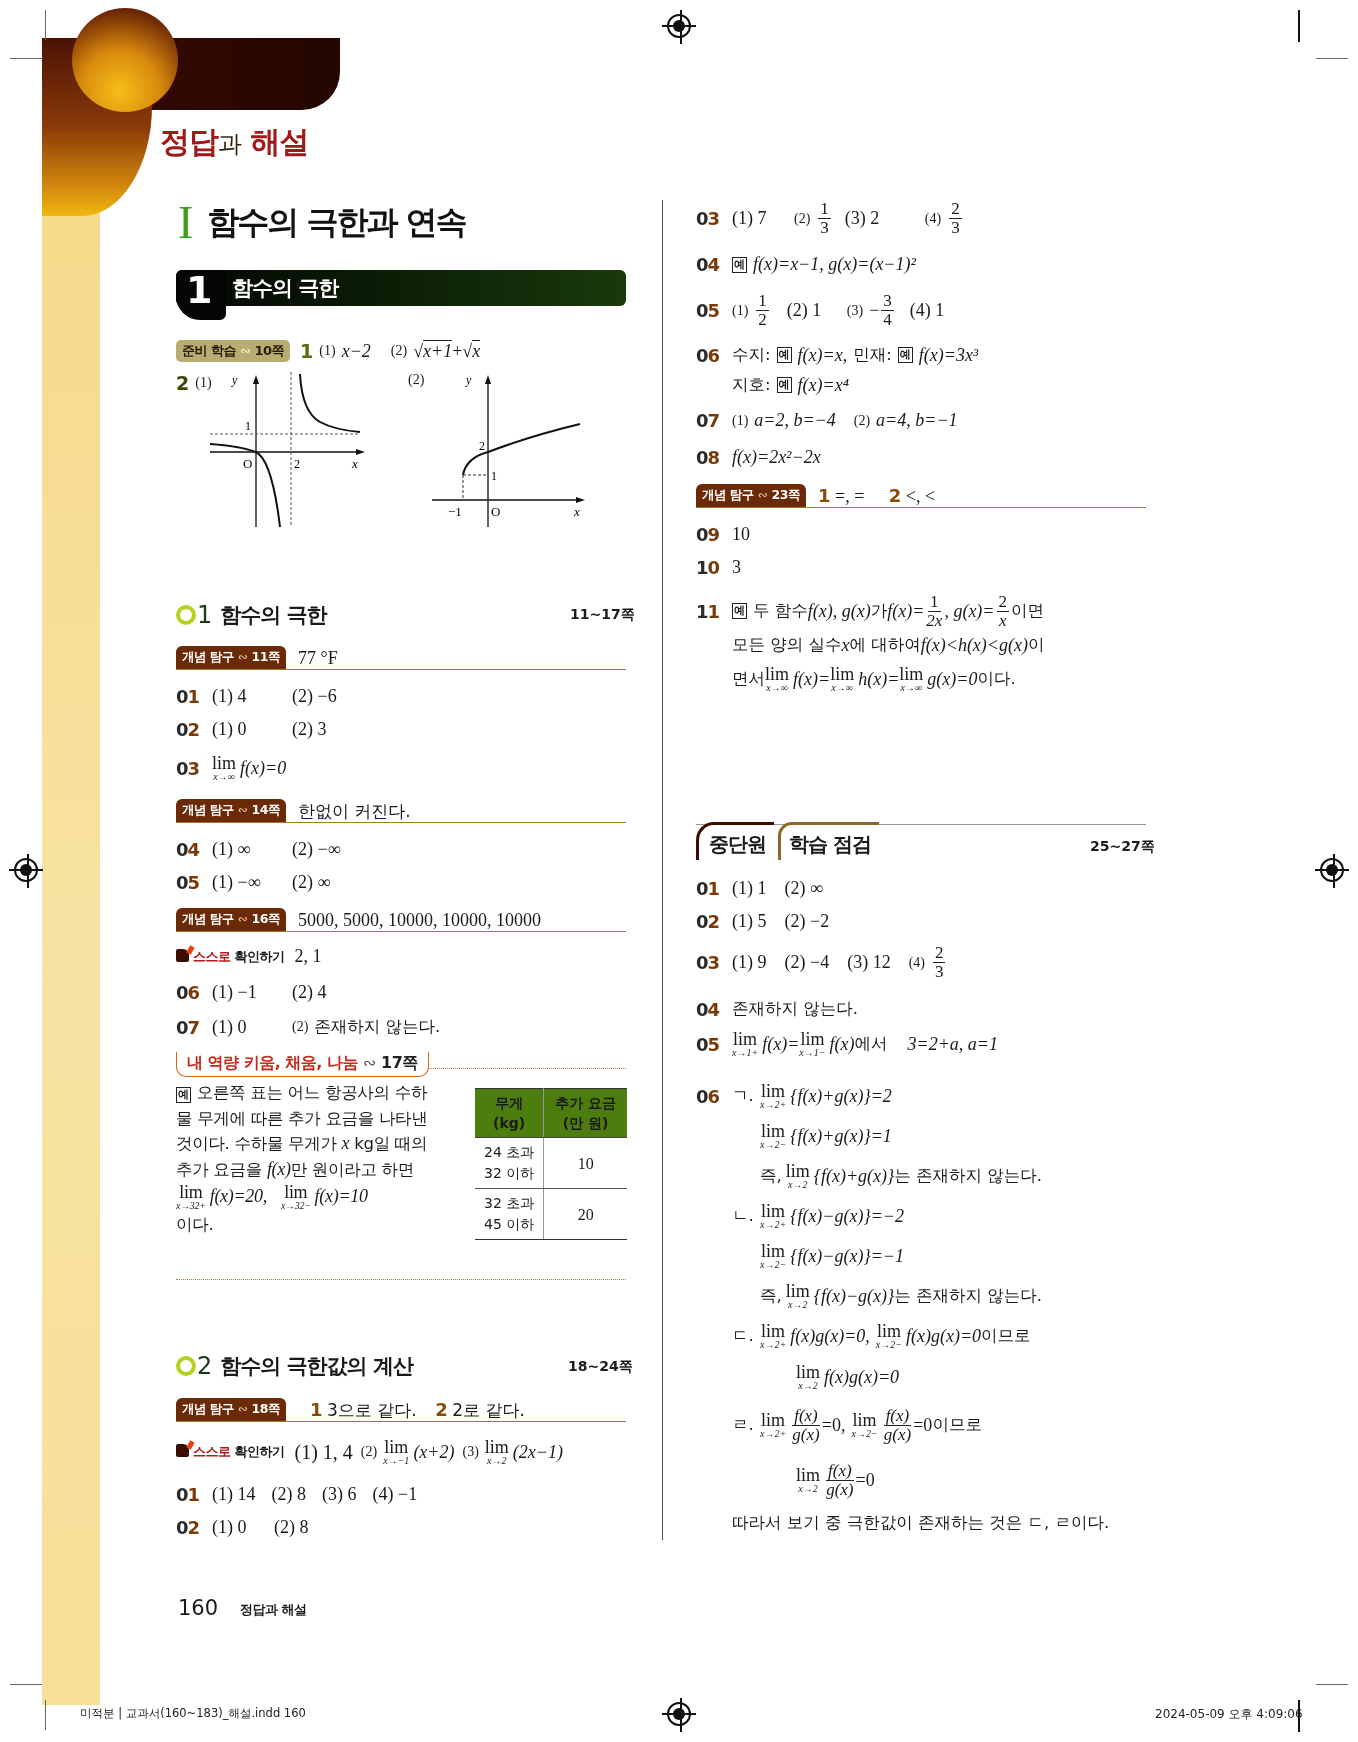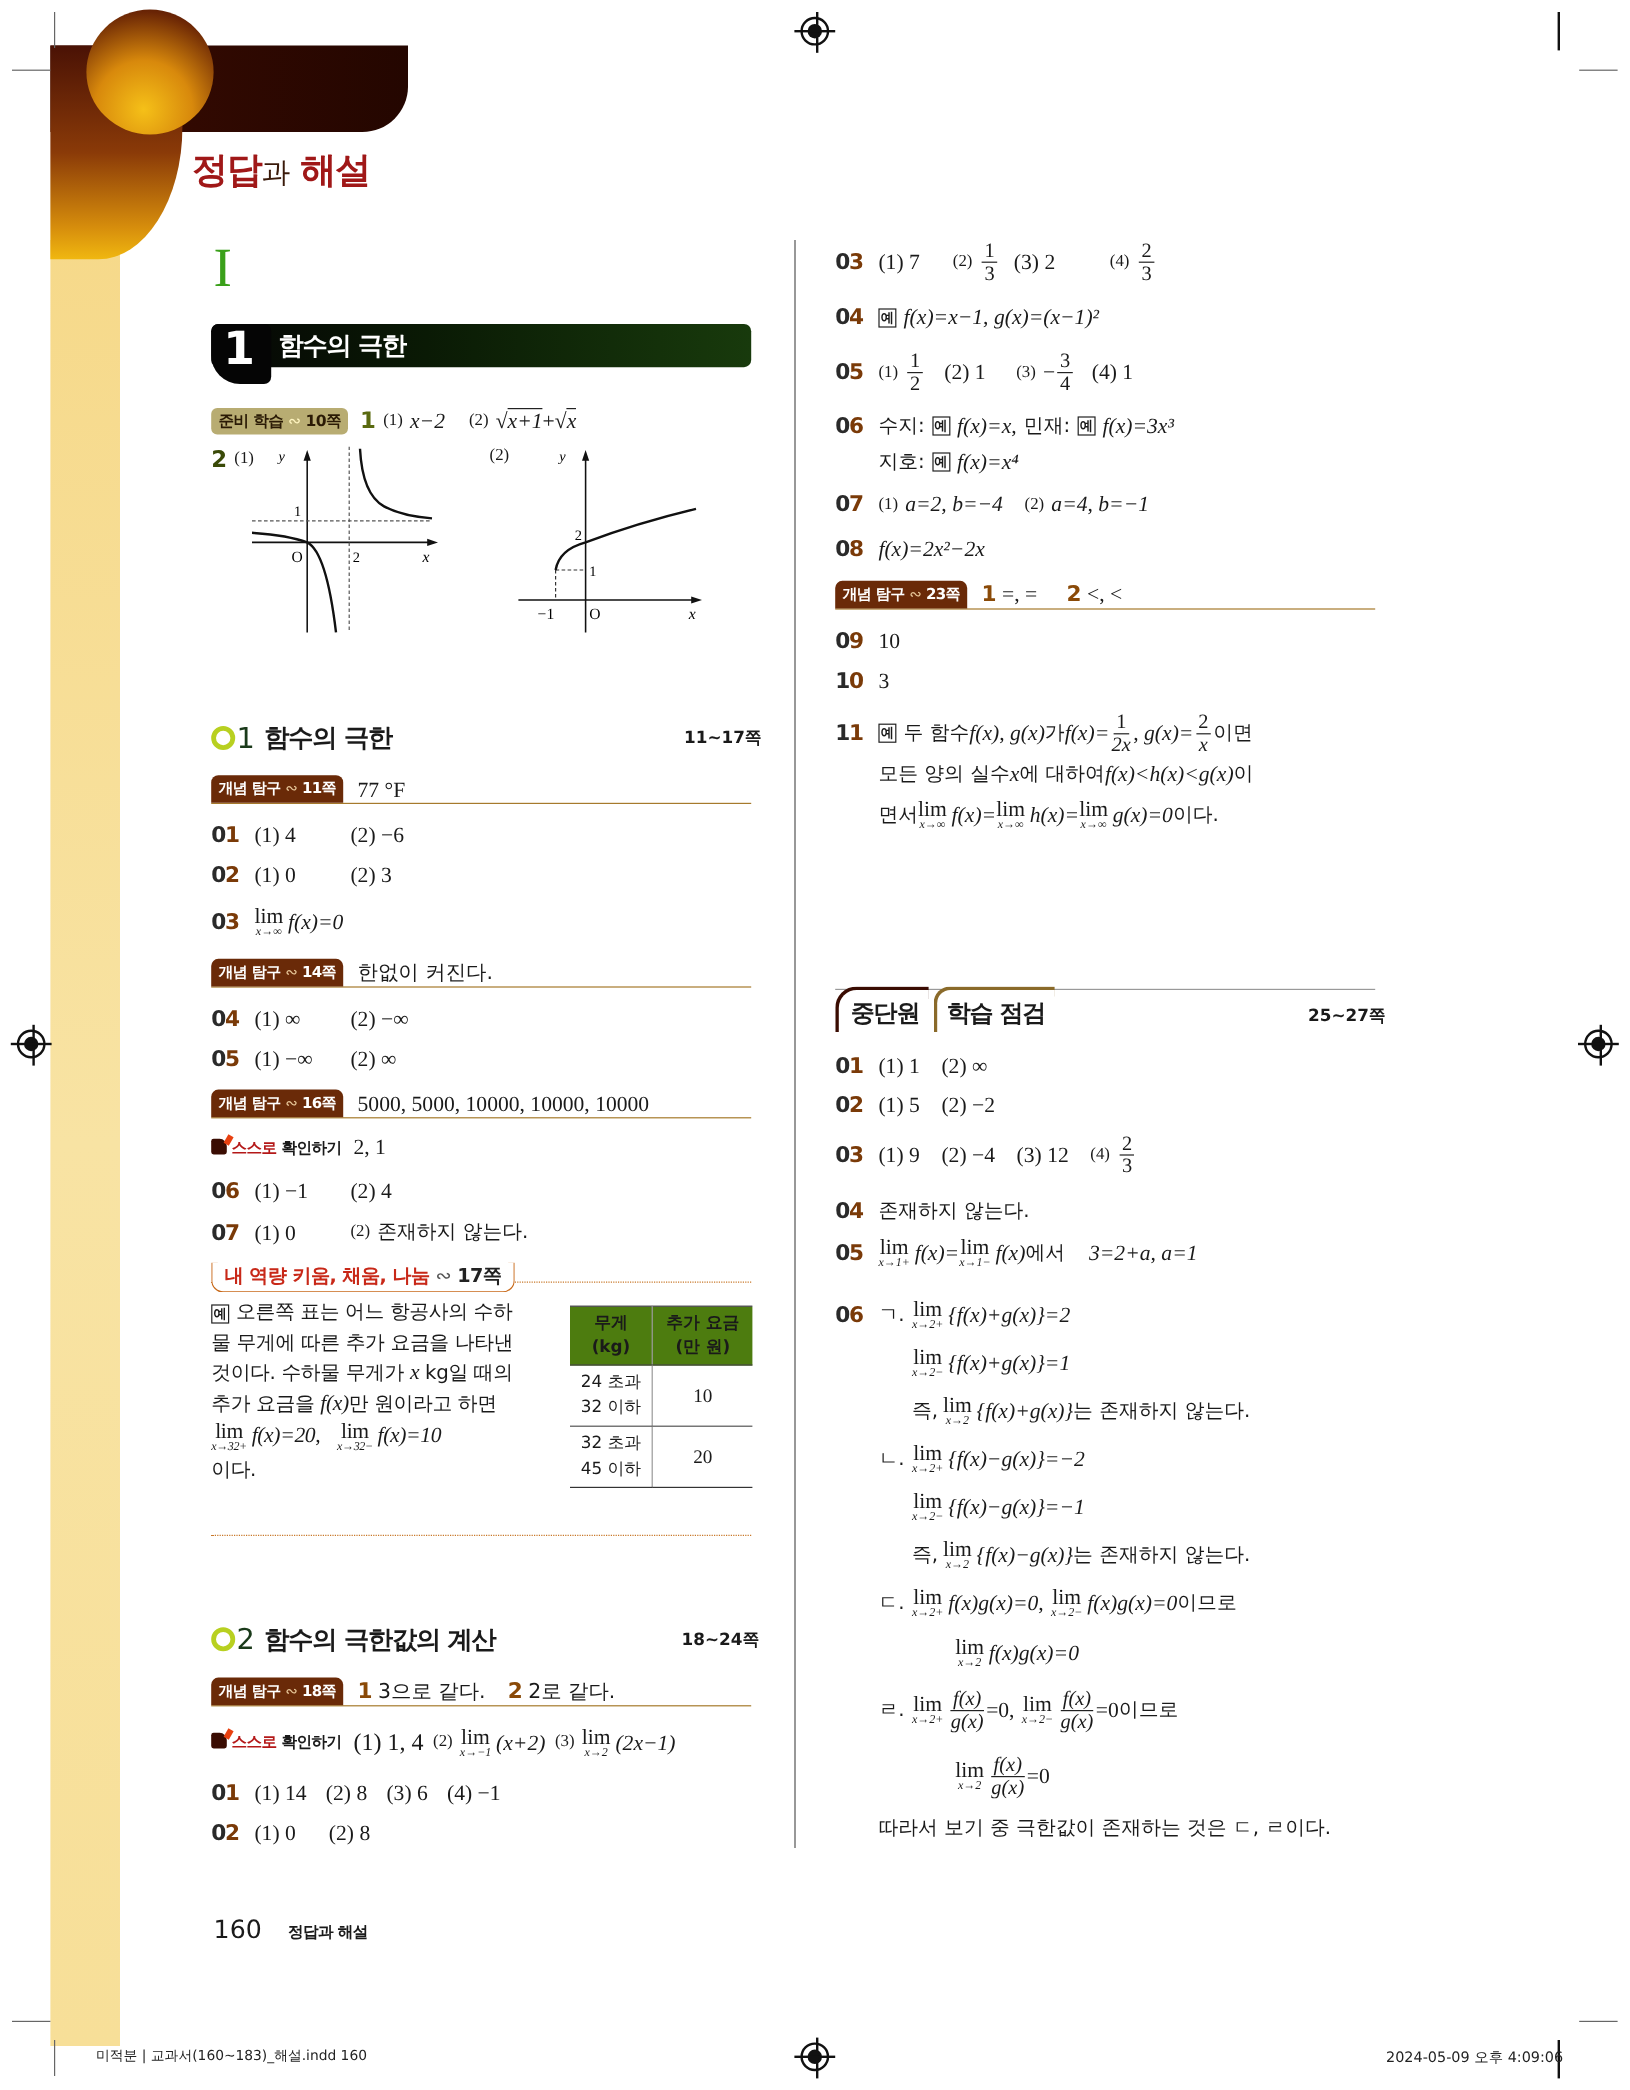--- a/index.html
+++ b/index.html
@@ -125,20 +125,21 @@
 <div class="abs reg-mark" style="left:667px;top:1702px;">
     <span class="reg-v"></span>
   </div>
 
 <div class="abs" id="header-title">
   <span>정답</span><span class="small">과</span> <span>해설</span>
 </div>
 
 <div class="abs" id="chapter">
   <span id="chapter-num">I</span>
+  <span id="chapter-title">함수의 극한과 연속</span>
 </div>
 
 <div class="abs" id="unit-bar"></div>
 <div class="abs" id="unit-num-tab"></div>
 <div class="abs" id="unit-num">1</div>
 <div class="abs" id="unit-title">함수의 극한</div>
 
 <div class="abs line" style="left:176px;top:340px;">
   <span class="prep-badge"><span>준비 학습</span> <span class="link">∾</span> <span>10쪽</span></span>
   <span class="sans" style="font-weight:bold;color:#5a6a10;font-size:19px;margin-left:10px;">1</span>
@@ -299,21 +300,21 @@
 </tbody>
   </table>
 
 <div class="abs section-h" style="left:176px;top:1352px;">
   <span class="sec-ring"></span>
   <span class="sec-num">2</span>
   <span class="sec-title">함수의 극한값의 계산</span>
 </div>
 <div class="abs page-range" style="left:568px;top:1358px;">18~24쪽</div>
 
-<div class="abs concept-row" style="left:176px;top:1398px;width:450px;">
+<div class="abs concept-row" style="left:176px;top:1398px;width:450px;gap:12px;">
   <span class="concept-badge"><span>개념 탐구</span> <span class="link">∾</span> <span>18쪽</span></span>
   <span class="concept-text">
     <span class="sans" style="font-weight:bold;color:#8a4a08;">1</span>
     <span class="kor">3으로 같다.</span>
     <span class="sans" style="font-weight:bold;color:#8a4a08;margin-left:14px;">2</span>
     <span class="kor">2로 같다.</span>
   </span>
 </div>
 
 <div class="abs line" style="left:176px;top:1438px;">

